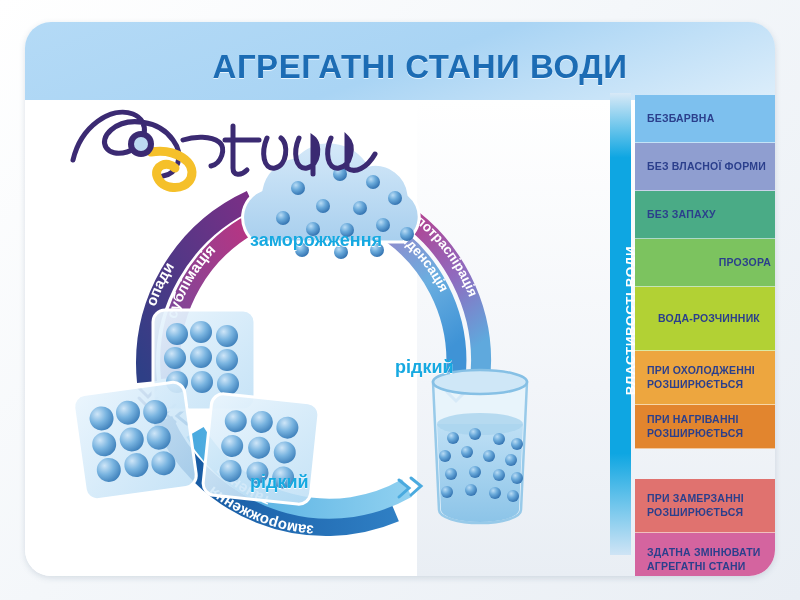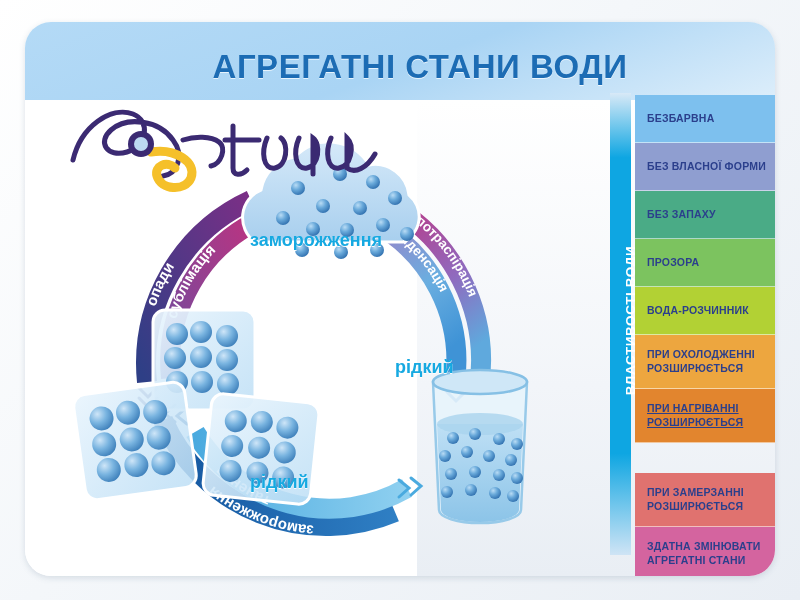--- a/index.html
+++ b/index.html
@@ -334,30 +334,30 @@
       <div class="rows" id="rows">
           <div class="prow" style="background: rgb(125, 192, 238); height: 48px;">
             <span>БЕЗБАРВНА</span>
           </div>
           <div class="prow" style="background: rgb(143, 158, 208); height: 48px;">
             <span>БЕЗ ВЛАСНОЇ ФОРМИ</span>
           </div>
           <div class="prow" style="background: rgb(74, 171, 134); height: 48px;">
             <span>БЕЗ ЗАПАХУ</span>
           </div>
-          <div class="prow" style="background: rgb(124, 195, 95); height: 48px;">
+          <div class="prow" style="background: rgb(124, 195, 95); height: 48px; justify-content: flex-end;">
             <span>ПРОЗОРА</span>
           </div>
-          <div class="prow" style="background: rgb(178, 209, 52); height: 48px;">
+          <div class="prow" style="background: rgb(178, 209, 52); height: 64px; justify-content: center;">
             <span>ВОДА-РОЗЧИННИК</span>
           </div>
           <div class="prow" style="background: rgb(237, 166, 63); height: 54px;">
             <span>ПРИ ОХОЛОДЖЕННІ РОЗШИРЮЄТЬСЯ</span>
           </div>
-          <div class="prow" style="background: rgb(226, 133, 46); height: 54px; text-decoration: underline;">
+          <div class="prow" style="background: rgb(226, 133, 46); height: 44px;">
             <span>ПРИ НАГРІВАННІ РОЗШИРЮЄТЬСЯ</span>
           </div>
           <div class="prow" style="background: rgb(224, 114, 111); height: 54px; margin-top: 30px;">
             <span>ПРИ ЗАМЕРЗАННІ РОЗШИРЮЄТЬСЯ</span>
           </div>
           <div class="prow" style="background: rgb(212, 100, 159); height: 54px;">
             <span>ЗДАТНА ЗМІНЮВАТИ АГРЕГАТНІ СТАНИ</span>
           </div>
         </div>
     </div>

